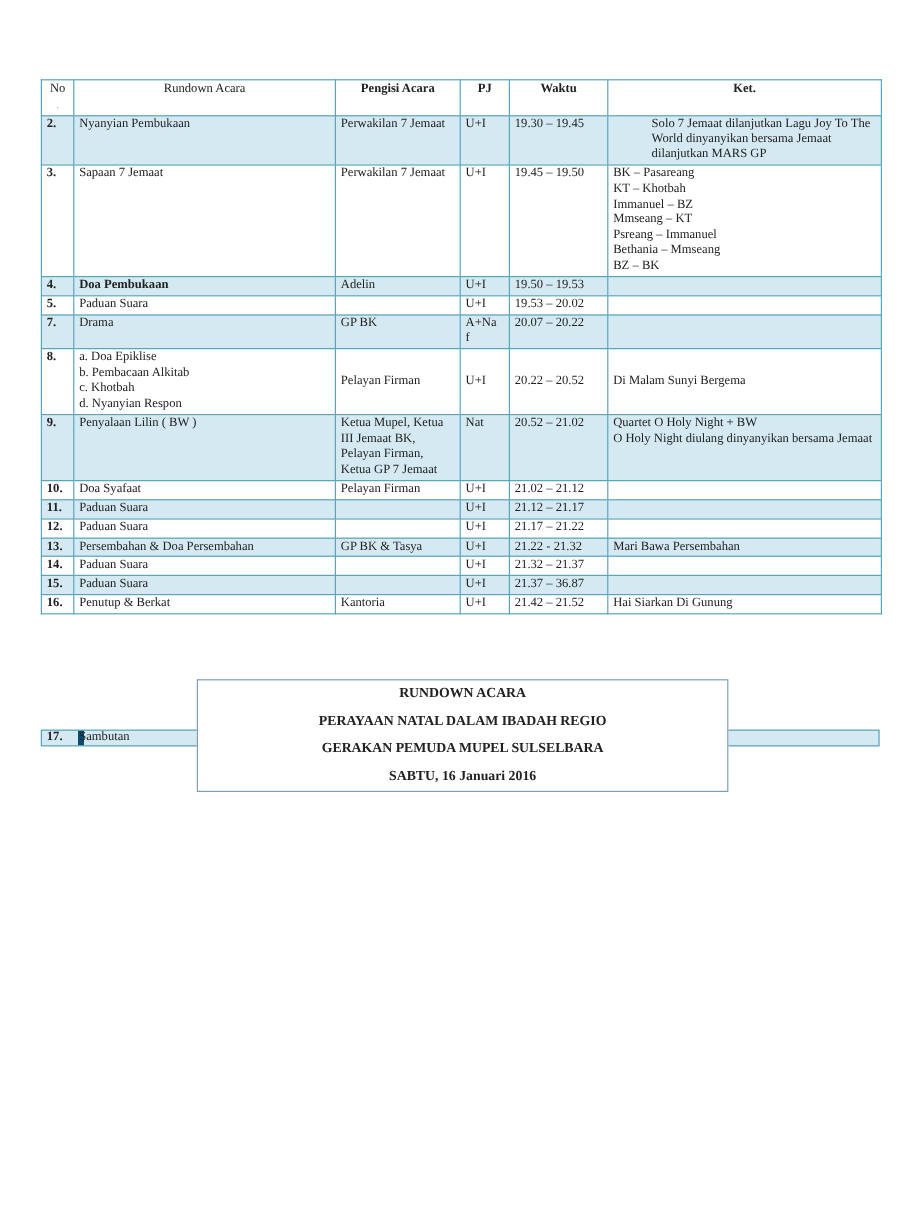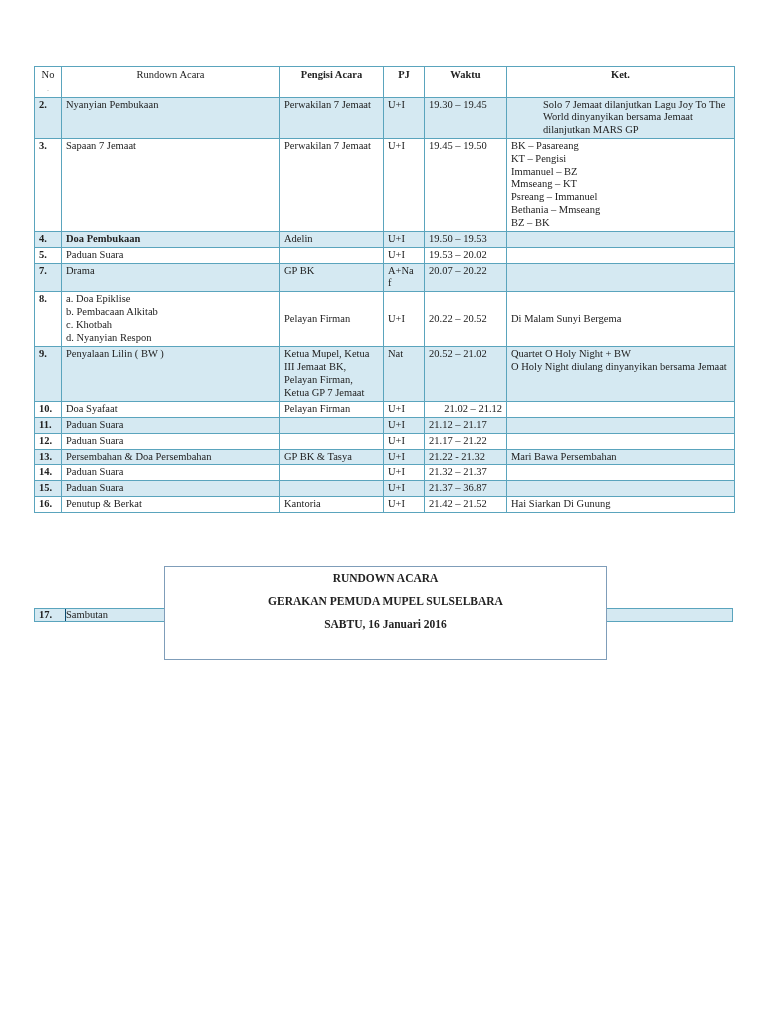--- a/index.html
+++ b/index.html
@@ -21,21 +21,21 @@
   table.rundown th.bold { font-weight:bold; }
   table.rundown tr.shaded td { background:#d5e9f2; }
   table.rundown td.no { font-weight:bold; }
   table.rundown thead tr th { background:#ffffff; }
   .lines span { display:block; }
   .row17 {
     position:absolute; left:34px; top:608px; width:699px; height:14px;
     border:1px solid #5aa4bd; background:#d5e9f2; box-sizing:border-box;
     font-family:"Liberation Serif","DejaVu Serif",serif; font-size:10.5px;
   }
-  .row17 .no17 { position:absolute; left:0; top:0; width:26px; height:12px; border-right:1px solid #0c4a6e; padding-left:4px; font-weight:bold; line-height:12px; }
+  .row17 .no17 { position:absolute; left:0; top:0; width:26px; height:12px; border-right:5px solid #0c4a6e; padding-left:4px; font-weight:bold; line-height:12px; }
   .row17 .act17 { position:absolute; left:31px; top:0; line-height:12px; padding-left:0; }
   .title-box {
     position:absolute; left:164px; top:566px; width:443px; height:94px;
     border:1px solid #7f9db9; background:#ffffff; box-sizing:border-box;
     font-family:"Liberation Serif","DejaVu Serif",serif; font-weight:bold; font-size:11.5px;
     text-align:center; color:#222;
   }
   .title-box div { height:23px; line-height:23px; }
   .title-box div:first-child { margin-top:0px; }
 </style>
@@ -87,21 +87,21 @@
           </td>
           <td class="lines" style="height: 90px;">
             <span>Perwakilan 7 Jemaat</span>
           </td>
           <td class="lines" style="height: 90px;">
             <span>U+I</span>
           </td>
           <td style="height: 90px;">19.45  – 19.50</td>
           <td class="lines" style="height: 90px;">
             <span>BK – Pasareang</span>
-            <span>KT – Pengisi</span>
+            <span>KT – Khotbah</span>
             <span>Immanuel – BZ</span>
             <span>Mmseang – KT</span>
             <span>Psreang – Immanuel</span>
             <span>Bethania – Mmseang</span>
             <span>BZ – BK</span>
           </td>
         </tr>
         <tr class="shaded">
           <td class="no" style="height: 12px;">4.</td>
           <td class="lines" style="height: 12px; font-weight: bold;">
@@ -194,21 +194,21 @@
           <td class="no" style="height: 12px;">10.</td>
           <td class="lines" style="height: 12px;">
             <span>Doa Syafaat</span>
           </td>
           <td class="lines" style="height: 12px;">
             <span>Pelayan Firman</span>
           </td>
           <td class="lines" style="height: 12px;">
             <span>U+I</span>
           </td>
-          <td style="height: 12px; text-align: right;">21.02 – 21.12</td>
+          <td style="height: 12px;">21.02 – 21.12</td>
           <td class="lines" style="height: 12px;">
             <span></span>
           </td>
         </tr>
         <tr class="shaded">
           <td class="no" style="height: 12px;">11.</td>
           <td class="lines" style="height: 12px;">
             <span>Paduan Suara</span>
           </td>
           <td class="lines" style="height: 12px;">
@@ -305,16 +305,17 @@
       </tbody>
   </table>
 
   <div class="row17">
     <div class="no17">17.</div>
     <div class="act17">Sambutan</div>
   </div>
 
   <div class="title-box">
     <div>RUNDOWN ACARA</div>
+    <div>PERAYAAN NATAL DALAM IBADAH REGIO</div>
     <div>GERAKAN PEMUDA MUPEL SULSELBARA</div>
     <div>SABTU, 16 Januari 2016</div>
   </div>
 </div>
 
 </body></html>

